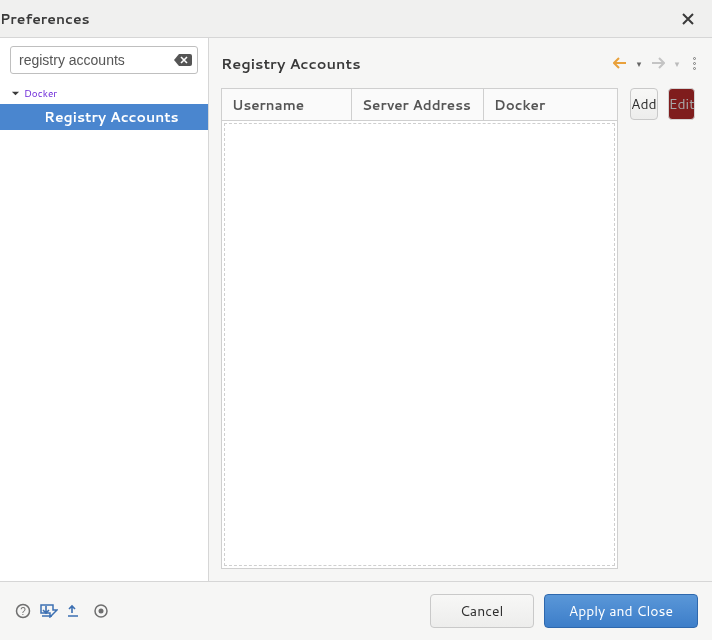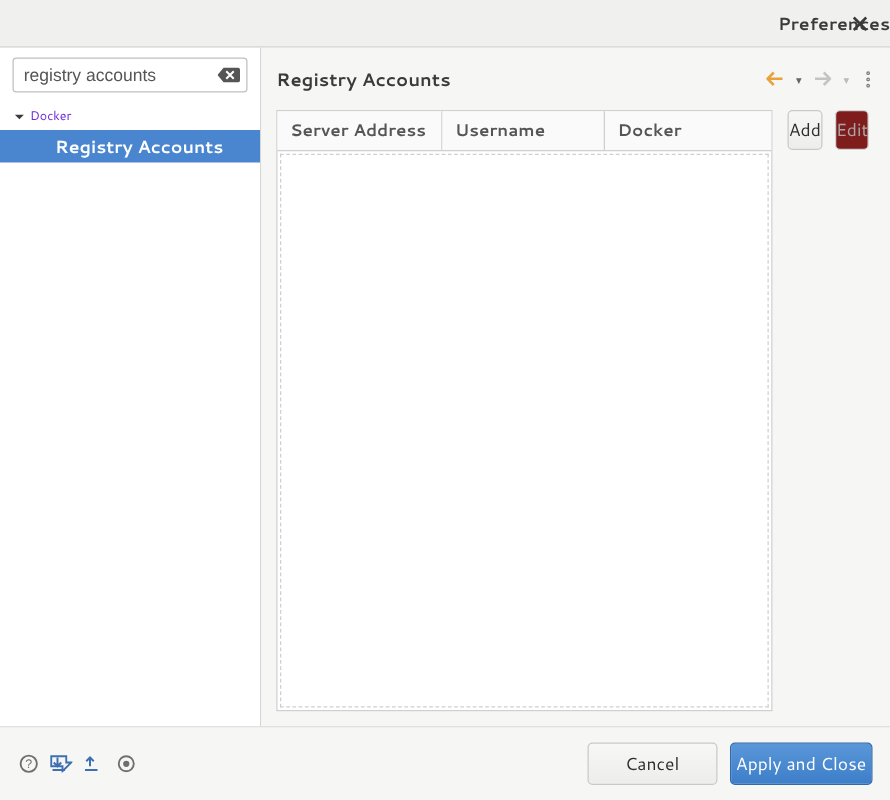--- a/index.html
+++ b/index.html
@@ -1,20 +1,20 @@
 <!DOCTYPE html>
 <html><head>
 <meta charset="utf-8">
 <style>
   * { box-sizing: border-box; margin: 0; padding: 0; }
   html, body { width: 712px; height: 640px; font-family: "Cantarell", "Segoe UI", "Ubuntu", sans-serif; font-size: 14px; background: #fafafa; color: #2e2e2e; overflow: hidden; }
   .window { width: 712px; height: 640px; display: flex; flex-direction: column; background: #fafafa; }
 
   
-  .titlebar { height: 38px; display: flex; align-items: center; justify-content: flex-end; position: relative; background: #f0f0ef; border-bottom: 1px solid #d6d6d6; }
+  .titlebar { height: 38px; display: flex; align-items: center; justify-content: flex-start; position: relative; background: #f0f0ef; border-bottom: 1px solid #d6d6d6; }
   .titlebar .title { font-weight: 700; color: #3a3a3a; font-size: 14px; }
   .titlebar .close { position: absolute; right: 10px; top: 0; height: 38px; width: 28px; display: flex; align-items: center; justify-content: center; font-size: 16px; color: #3a3a3a; cursor: pointer; }
 
   
   .main { flex: 1; display: flex; overflow: hidden; border-bottom: 1px solid #d6d6d6; }
   .sidebar { width: 209px; background: #ffffff; border-right: 1px solid #d6d6d6; display: flex; flex-direction: column; padding-top: 8px; }
   .search-wrap { margin: 0 10px 6px 10px; position: relative; }
   .search-input { width: 100%; height: 28px; padding: 4px 30px 4px 8px; border: 1px solid #bfbfbf; border-radius: 3px; background: #ffffff; font-size: 14px; color: #555; outline: none; }
   .search-clear { position: absolute; right: 6px; top: 50%; transform: translateY(-50%); width: 18px; height: 14px; display: flex; align-items: center; justify-content: center; cursor: pointer; }
   .search-clear svg { display: block; }
@@ -52,21 +52,21 @@
   .action-col { width: 70px; display:flex; flex-direction: row; gap: 10px; }
   .btn { height: 32px; border: 1px solid #c9c9c9; border-radius: 4px; background: linear-gradient(#f7f7f6,#ededec); color: #2e2e2e; font-size: 14px; display:flex; align-items:center; justify-content:center; cursor:pointer; }
   .btn.disabled { color: #a8a8a8; background: #7f1d1d; cursor:default; border-color: #d4d4d4; }
   .btn.primary { background: linear-gradient(#5a97d8,#3d7ec9); border-color: #2e68ad; color: #ffffff; }
 
   
   .footer { height: 58px; display:flex; align-items:center; padding: 0 14px; gap: 8px; background:#f6f6f5; }
   .footer-left { display:flex; gap:8px; align-items:center; flex:1; }
   .ficon { width:18px; height:18px; display:flex; align-items:center; justify-content:center; cursor:pointer; }
   .footer-right { display:flex; gap:10px; }
-  .footer-right .btn { height: 34px; padding: 0 4px; min-width: 104px; }
+  .footer-right .btn { height: 34px; padding: 0 24px; min-width: 104px; }
 
 </style>
 </head>
 <body>
 
 <div class="window">
 
   <div class="titlebar">
     <div class="title">Preferences</div>
     <div class="close">
@@ -123,22 +123,22 @@
             <span></span>
               <span></span>
               <span></span>
           </div>
         </div>
       </div>
 
       <div class="content-row">
         <div class="table-wrap">
           <div class="thead">
+            <div class="th c2">Username</div>
             <div class="th c1">Server Address</div>
-            <div class="th c2">Username</div>
             <div class="th c3">Docker</div>
           </div>
           <div class="tbody"></div>
         </div>
         <div class="action-col">
           <div class="btn">Add</div>
           <div class="btn disabled">Edit</div>
         </div>
       </div>
     </div>

